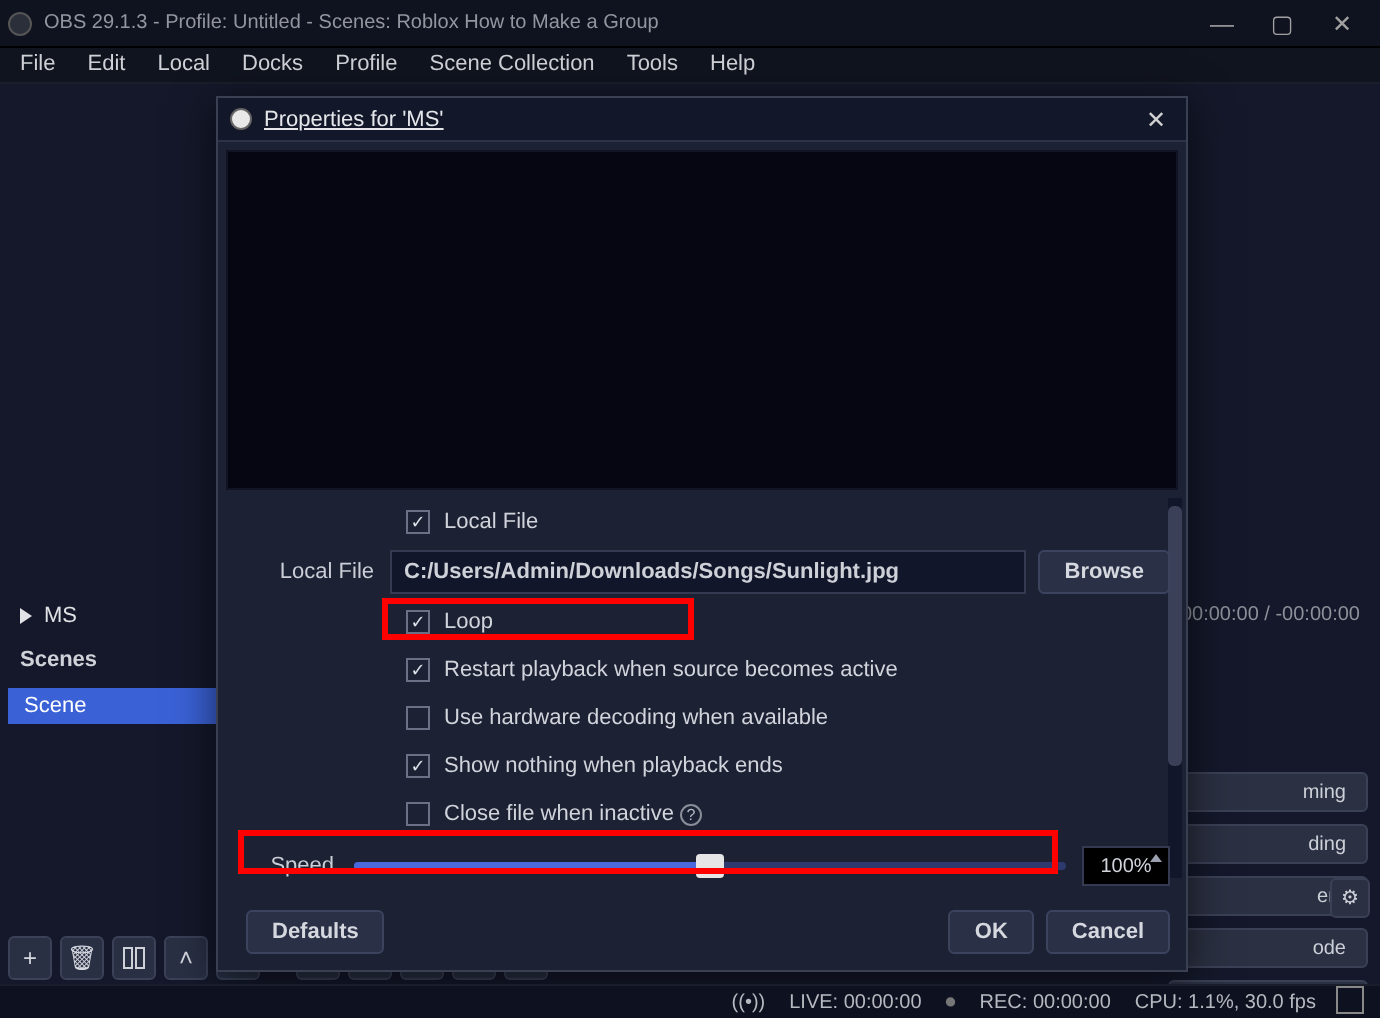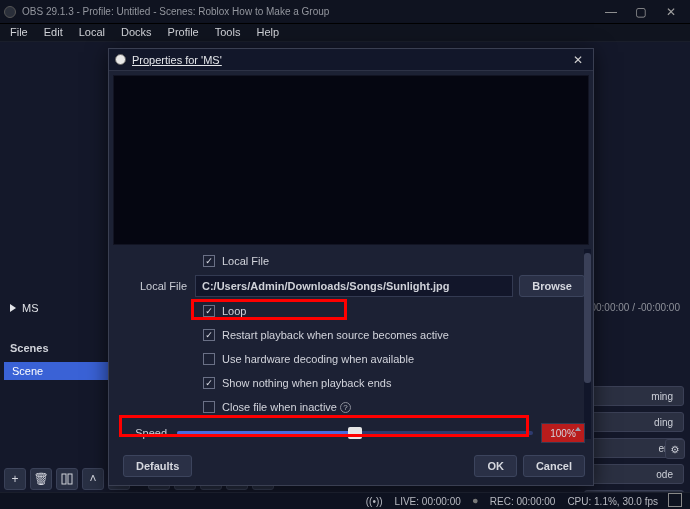--- a/index.html
+++ b/index.html
@@ -10,21 +10,21 @@
   .titlebar .winbtn { width: 30px; text-align: center; color: #a0a0a0; font-size: 12px; }
   .menubar { height: 18px; background: #10141f; display: flex; padding: 0 2px; border-bottom: 1px solid #1a1e2b; }
   .menubar .mitem { padding: 2px 8px; font-size: 11px; color: #cfd1d6; position: relative; }
 
   .work { position: relative; width: 100%; height: calc(509px - 22px - 18px - 17px); background: #14182a; }
 
   
   .left-col { position:absolute; left:4px; top:256px; width:108px; }
   .src-head { display:flex; align-items:center; gap:6px; padding:4px 6px; color:#dfe1e5;}
   .play-ico { width:0;height:0;border-top:4px solid transparent;border-bottom:4px solid transparent;border-left:6px solid #e2e3e8;}
-  .panel-lbl { padding:4px 6px; font-weight:600; color:#d0d2d9; margin-top:20px;}
+  .panel-lbl { padding:4px 6px; font-weight:600; color:#d0d2d9; margin-top:2px;}
   .scene-sel { background:#3a62d6; color:#fff; padding:3px 8px; margin-top:4px;}
 
   
   .time-lbl { position:absolute; right:10px; top:260px; font-size:10px; color:#8e919a; }
   .rbtns { position:absolute; right:6px; top:344px; width:100px;}
   .rbtn { background:#2b3042; color:#cdd0d8; border:1px solid #3b4056; border-radius:3px; height:20px; margin-bottom:6px; display:flex; align-items:center; justify-content:flex-end; padding:0 10px; font-size:10px; position:relative;}
   .gear-mini { position:absolute; right:-2px; top:0; width:20px; height:20px; display:flex; align-items:center; justify-content:center; background:#2b3042; border:1px solid #3b4056; border-radius:3px;}
 
   
   .btool { position:absolute; left:4px; bottom:4px; display:flex; gap:4px;}
@@ -50,21 +50,21 @@
   .chk.on:after{content:"✓";}
   .chktxt { font-size:11px; color:#d2d4dc;}
   .inpath { flex:1; height:22px; background:#12162a; border:1px solid #333a52; color:#cfd1d8; padding:0 6px; font-size:11px;font-weight:bold;}
   .btn { height:22px; padding:0 12px; background:#2a3046; border:1px solid #3c445d; color:#d6d8df; border-radius:3px; display:flex; align-items:center; font-size:11px; margin-left:6px;font-weight:bold;}
   .help-ico { width:11px;height:11px;border:1px solid #8a8d98;border-radius:50%;display:inline-flex;align-items:center;justify-content:center;font-size:8px;color:#b6b9c2;margin-left:3px;}
   .red-box { position:absolute; border:3px solid red; pointer-events:none;}
   .slider-row { display:flex; align-items:center; margin-top:6px;}
   .slider-track { flex:1; height:4px; background:#2e3a6e; position:relative; border-radius:2px; margin:0 2px;}
   .slider-fill { position:absolute; left:0; top:0; bottom:0; width:50%; background:#4b69dc; border-radius:2px;}
   .slider-thumb { position:absolute; left:50%; top:-4px; width:14px; height:12px; background:#e6e6e6; border-radius:2px; transform:translateX(-50%);}
-  .spin { width:44px; height:20px; background:#b91c1c; border:1px solid #333a52; color:#d2d4dc; display:flex; align-items:center; justify-content:center; margin-left:6px; font-size:10px; position:relative;}
+  .spin { width:44px; height:20px; background:#000000; border:1px solid #333a52; color:#d2d4dc; display:flex; align-items:center; justify-content:center; margin-left:6px; font-size:10px; position:relative;}
   .spin:after{content:""; position:absolute; right:3px; top:3px; width:0;height:0;border-left:3px solid transparent;border-right:3px solid transparent;border-bottom:4px solid #9aa0b0;}
   .modal-bottom { position:absolute; left:8px; right:8px; bottom:8px; display:flex; align-items:center;}
   .modal-bottom .spacer { flex:1;}
   .scrollbar { position:absolute; right:2px; top:200px; width:7px; height:190px; background:#11162a;}
   .scrollbar .th { position:absolute; left:0; right:0; top:4px; height:130px; background:#3a4058; border-radius:3px;}
   .chkoff { margin-left:86px; }
   svg { display:block;}
 </style>
 </head>
 <body>
@@ -76,20 +76,21 @@
   <div class="winbtn">▢</div>
   <div class="winbtn">✕</div>
 </div>
 
 <div class="menubar">
   <div class="mitem">File</div>
   <div class="mitem">Edit</div>
   <div class="mitem">Local</div>
   <div class="mitem">Docks</div>
   <div class="mitem">Profile</div>
+  <div class="mitem">Scene Collection</div>
   <div class="mitem">Tools</div>
   <div class="mitem">Help</div>
 </div>
 
 <div class="work">
 
   <div class="left-col">
     <div class="src-head">
       <span class="play-ico"></span>
       <span>MS</span>

